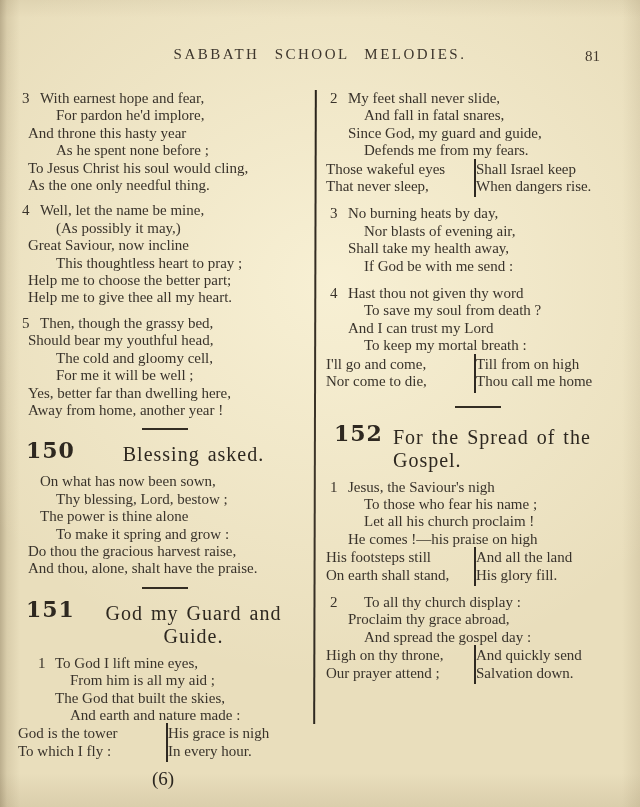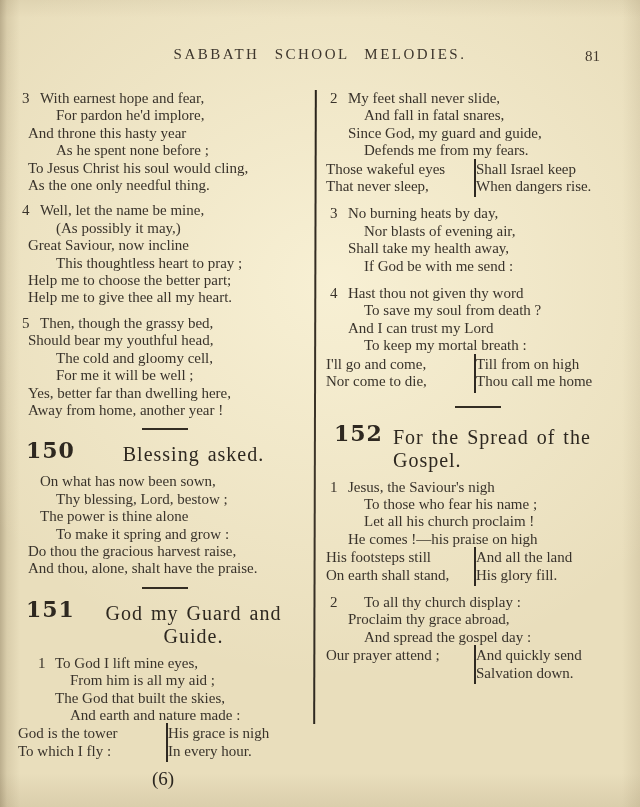--- a/index.html
+++ b/index.html
@@ -240,20 +240,21 @@
         </div>
       </div>
 
       <div class="verse">
         <span class="vnum">2</span>
         <div class="ln b">To all thy church display :</div>
         <div class="ln a">Proclaim thy grace abroad,</div>
         <div class="ln b">And spread the gospel day :</div>
         <div class="couplet">
           <div class="cl">
+            <div class="ln">High on thy throne,</div>
             <div class="ln">Our prayer attend ;</div>
           </div>
           <div class="cbar"></div>
           <div class="cr">
             <div class="ln">And quickly send</div>
             <div class="ln">Salvation down.</div>
           </div>
         </div>
       </div>
 

